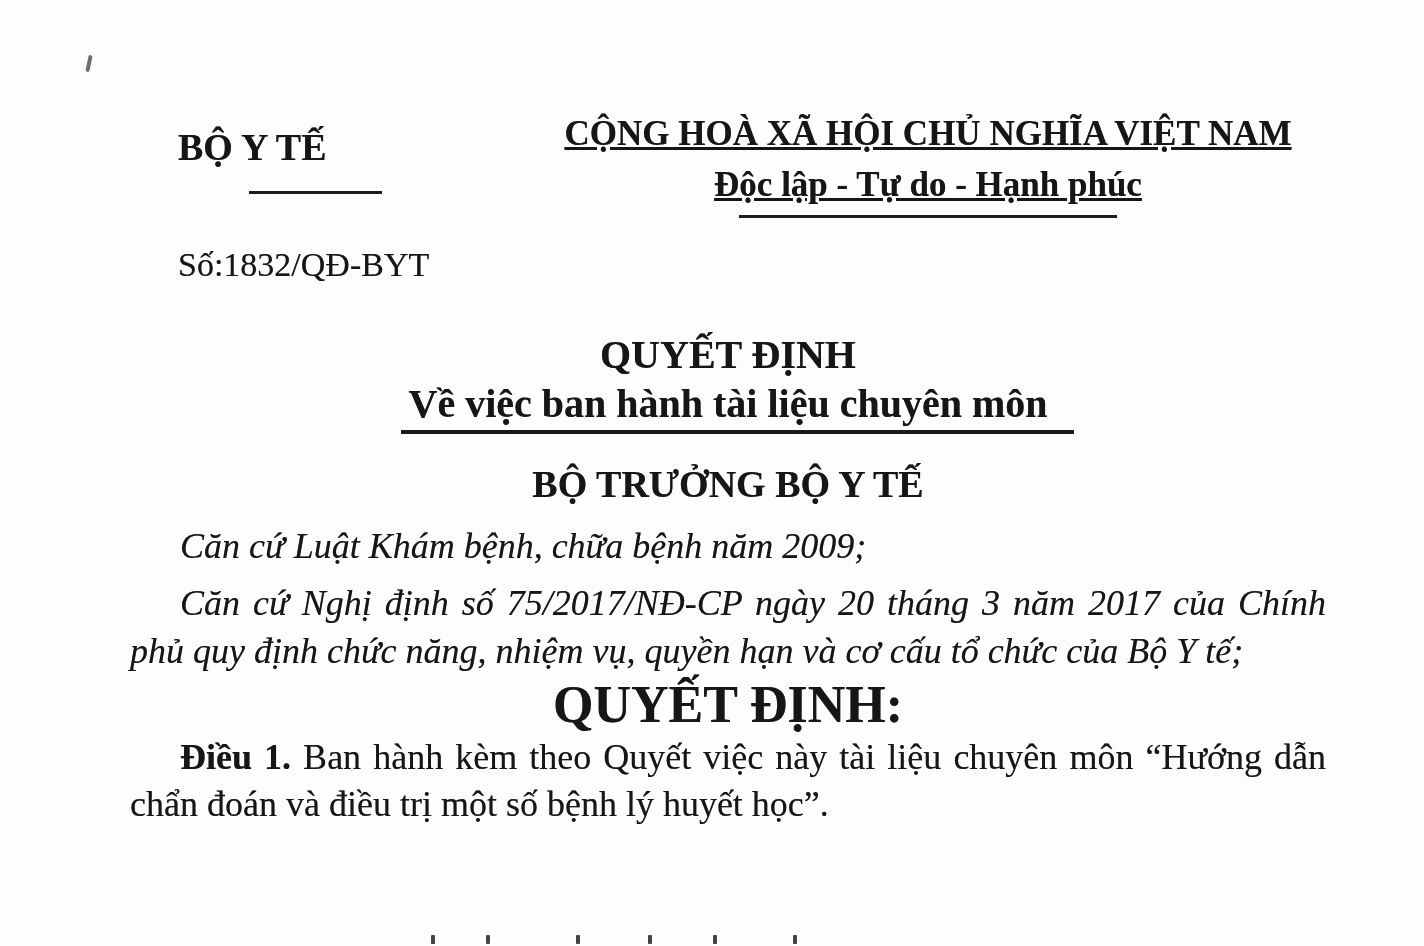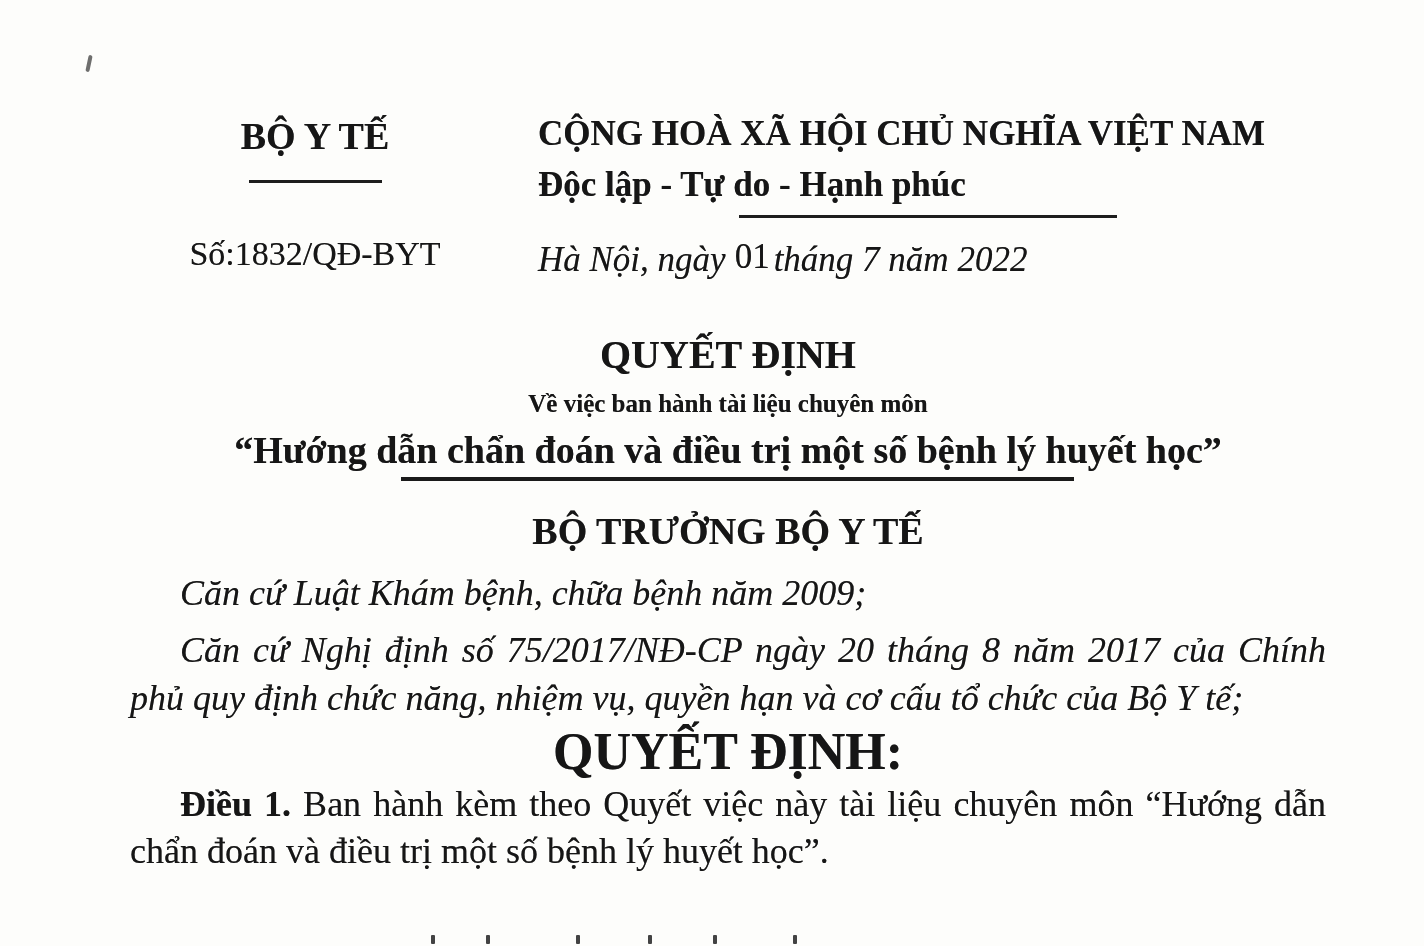--- a/index.html
+++ b/index.html
@@ -20,41 +20,42 @@
 
   
   .artifact {
     position:absolute; left:87px; top:55px; width:4px; height:17px;
     background:#4a4a4a; border-radius:2px; transform:rotate(12deg);
     opacity:0.8;
   }
 
   
   .col-left {
-    position:absolute; left:178px; top:112px; width:274px;
-    text-align:center;
+    position:absolute; left:178px; top:123px; width:274px;
+    text-align:left;
   }
   .org-name { font-size:38px; font-weight:bold; line-height:48px; white-space:nowrap; }
   .rule-left { width:133px; height:3px; background:#1d1d1d; margin:20px auto 0 auto; }
   .doc-number { font-size:34px; line-height:40px; margin-top:51px; white-space:nowrap; }
 
   .col-right {
     position:absolute; left:538px; top:112px; width:780px;
-    text-align:left;
+    text-align:center;
+    text-decoration:underline;
   }
   .national-title { font-size:35px; font-weight:bold; line-height:44px; white-space:nowrap; }
   .motto { font-size:35px; font-weight:bold; line-height:42px; margin-top:8px; white-space:nowrap; }
   .rule-right { width:378px; height:3px; background:#1d1d1d; margin:9px auto 0 auto; }
   .dateline { font-size:35px; font-style:italic; line-height:42px; margin-top:21px; white-space:nowrap; }
   .dateline .day { font-style:normal; position:relative; top:-3px; margin:0 4px 0 9px; }
 
   
   .content { position:absolute; left:130px; top:332px; width:1196px; }
   .title-line1 { text-align:center; font-size:40px; font-weight:bold; line-height:46px; }
-  .title-line2 { text-align:center; font-size:25px; font-weight:bold; line-height:42px; margin-top:5px; }
+  .title-line2 { text-align:center; font-size:40px; font-weight:bold; line-height:42px; margin-top:5px; }
   .title-line3 { text-align:center; font-size:38px; font-weight:bold; line-height:44px; margin-top:3px; }
   .title-underline { width:673px; height:4px; background:#1a1a1a; margin:5px auto 0 auto; position:relative; left:9px; }
 
   .authority { text-align:center; font-size:38px; font-weight:bold; line-height:46px; margin-top:27px; }
 
   .recital {
     font-size:36px; font-style:italic; line-height:48px;
     text-align:justify; text-indent:50px; margin-top:9px;
   }
   .recital.first { margin-top:15px; }
@@ -87,34 +88,32 @@
     <div class="col-left">
       <div class="org-name txt">BỘ Y TẾ</div>
       <div class="rule-left"></div>
       <div class="doc-number txt">Số:1832/QĐ-BYT</div>
     </div>
 
     <div class="col-right">
       <div class="national-title txt">CỘNG HOÀ XÃ HỘI CHỦ NGHĨA VIỆT NAM</div>
       <div class="motto txt">Độc lập - Tự do - Hạnh phúc</div>
       <div class="rule-right"></div>
-      <div class="dateline txt"><span>Hà Nội, ngày</span><span class="day">01</span><span>tháng 7 năm 2022</span></div>
     </div>
   </div>
 
   <div class="content">
     <div class="title-line1 txt">QUYẾT ĐỊNH</div>
     <div class="title-line2 txt">Về việc ban hành tài liệu chuyên môn</div>
-    <div class="title-line3 txt">“Hướng dẫn chẩn đoán và điều trị một số bệnh lý huyết học”</div>
     <div class="title-underline"></div>
 
     <div class="authority txt">BỘ TRƯỞNG BỘ Y TẾ</div>
 
     <p class="recital first txt">Căn cứ Luật Khám bệnh, chữa bệnh năm 2009;</p>
-    <p class="recital txt">Căn cứ Nghị định số 75/2017/NĐ-CP ngày 20 tháng 8 năm 2017 của Chính phủ quy định chức năng, nhiệm vụ, quyền hạn và cơ cấu tổ chức của Bộ Y tế;</p>
+    <p class="recital txt">Căn cứ Nghị định số 75/2017/NĐ-CP ngày 20 tháng 3 năm 2017 của Chính phủ quy định chức năng, nhiệm vụ, quyền hạn và cơ cấu tổ chức của Bộ Y tế;</p>
 
     <div class="decision-heading txt">QUYẾT ĐỊNH:</div>
 
     <p class="article txt"><span class="article-label">Điều 1.</span><span> Ban hành kèm theo Quyết việc này tài liệu chuyên môn “Hướng dẫn chẩn đoán và điều trị một số bệnh lý huyết học”.</span></p>
   </div>
 
   <div class="cutoff-marks">
     <span class="cm1"></span>
       <span class="cm2"></span>
       <span class="cm3"></span>

